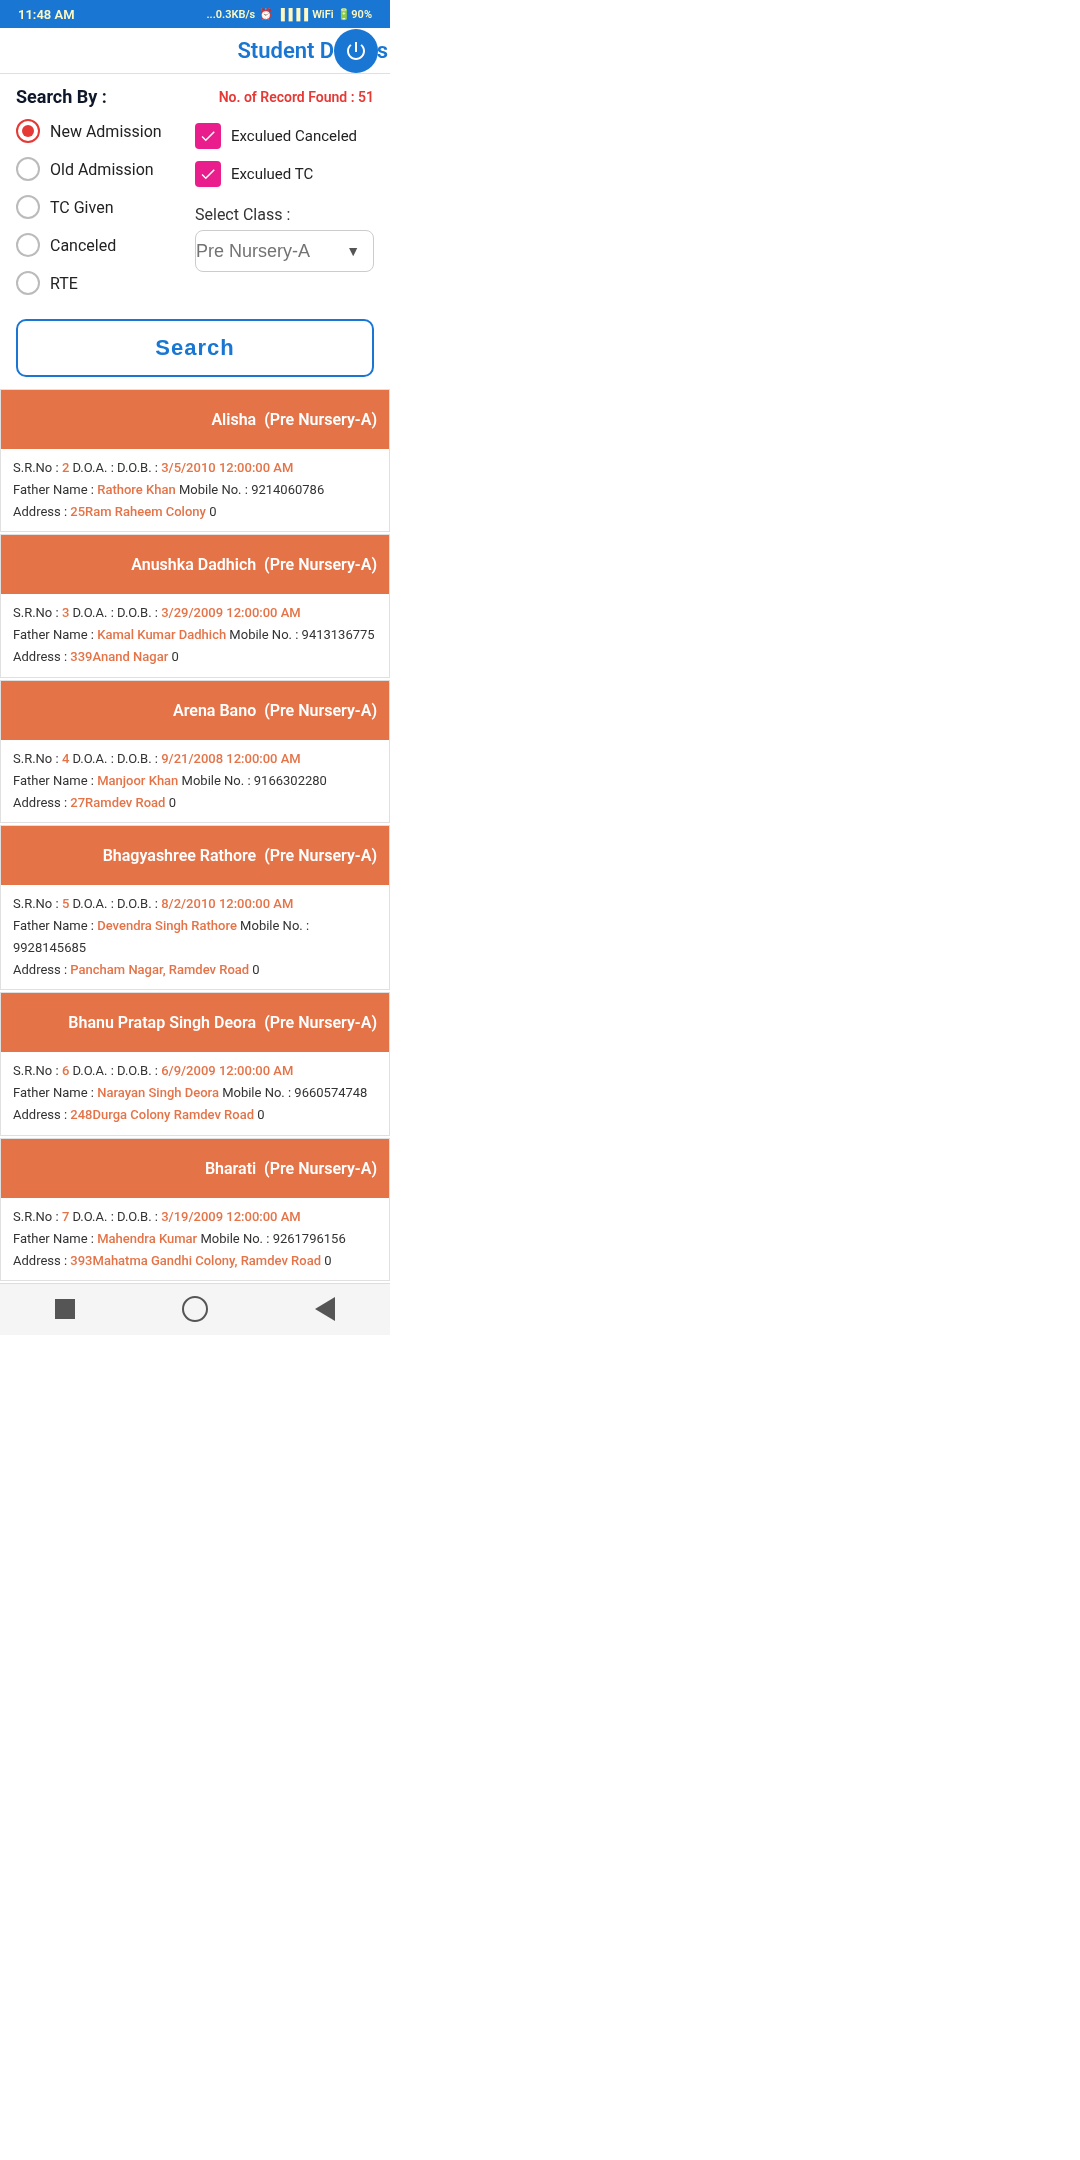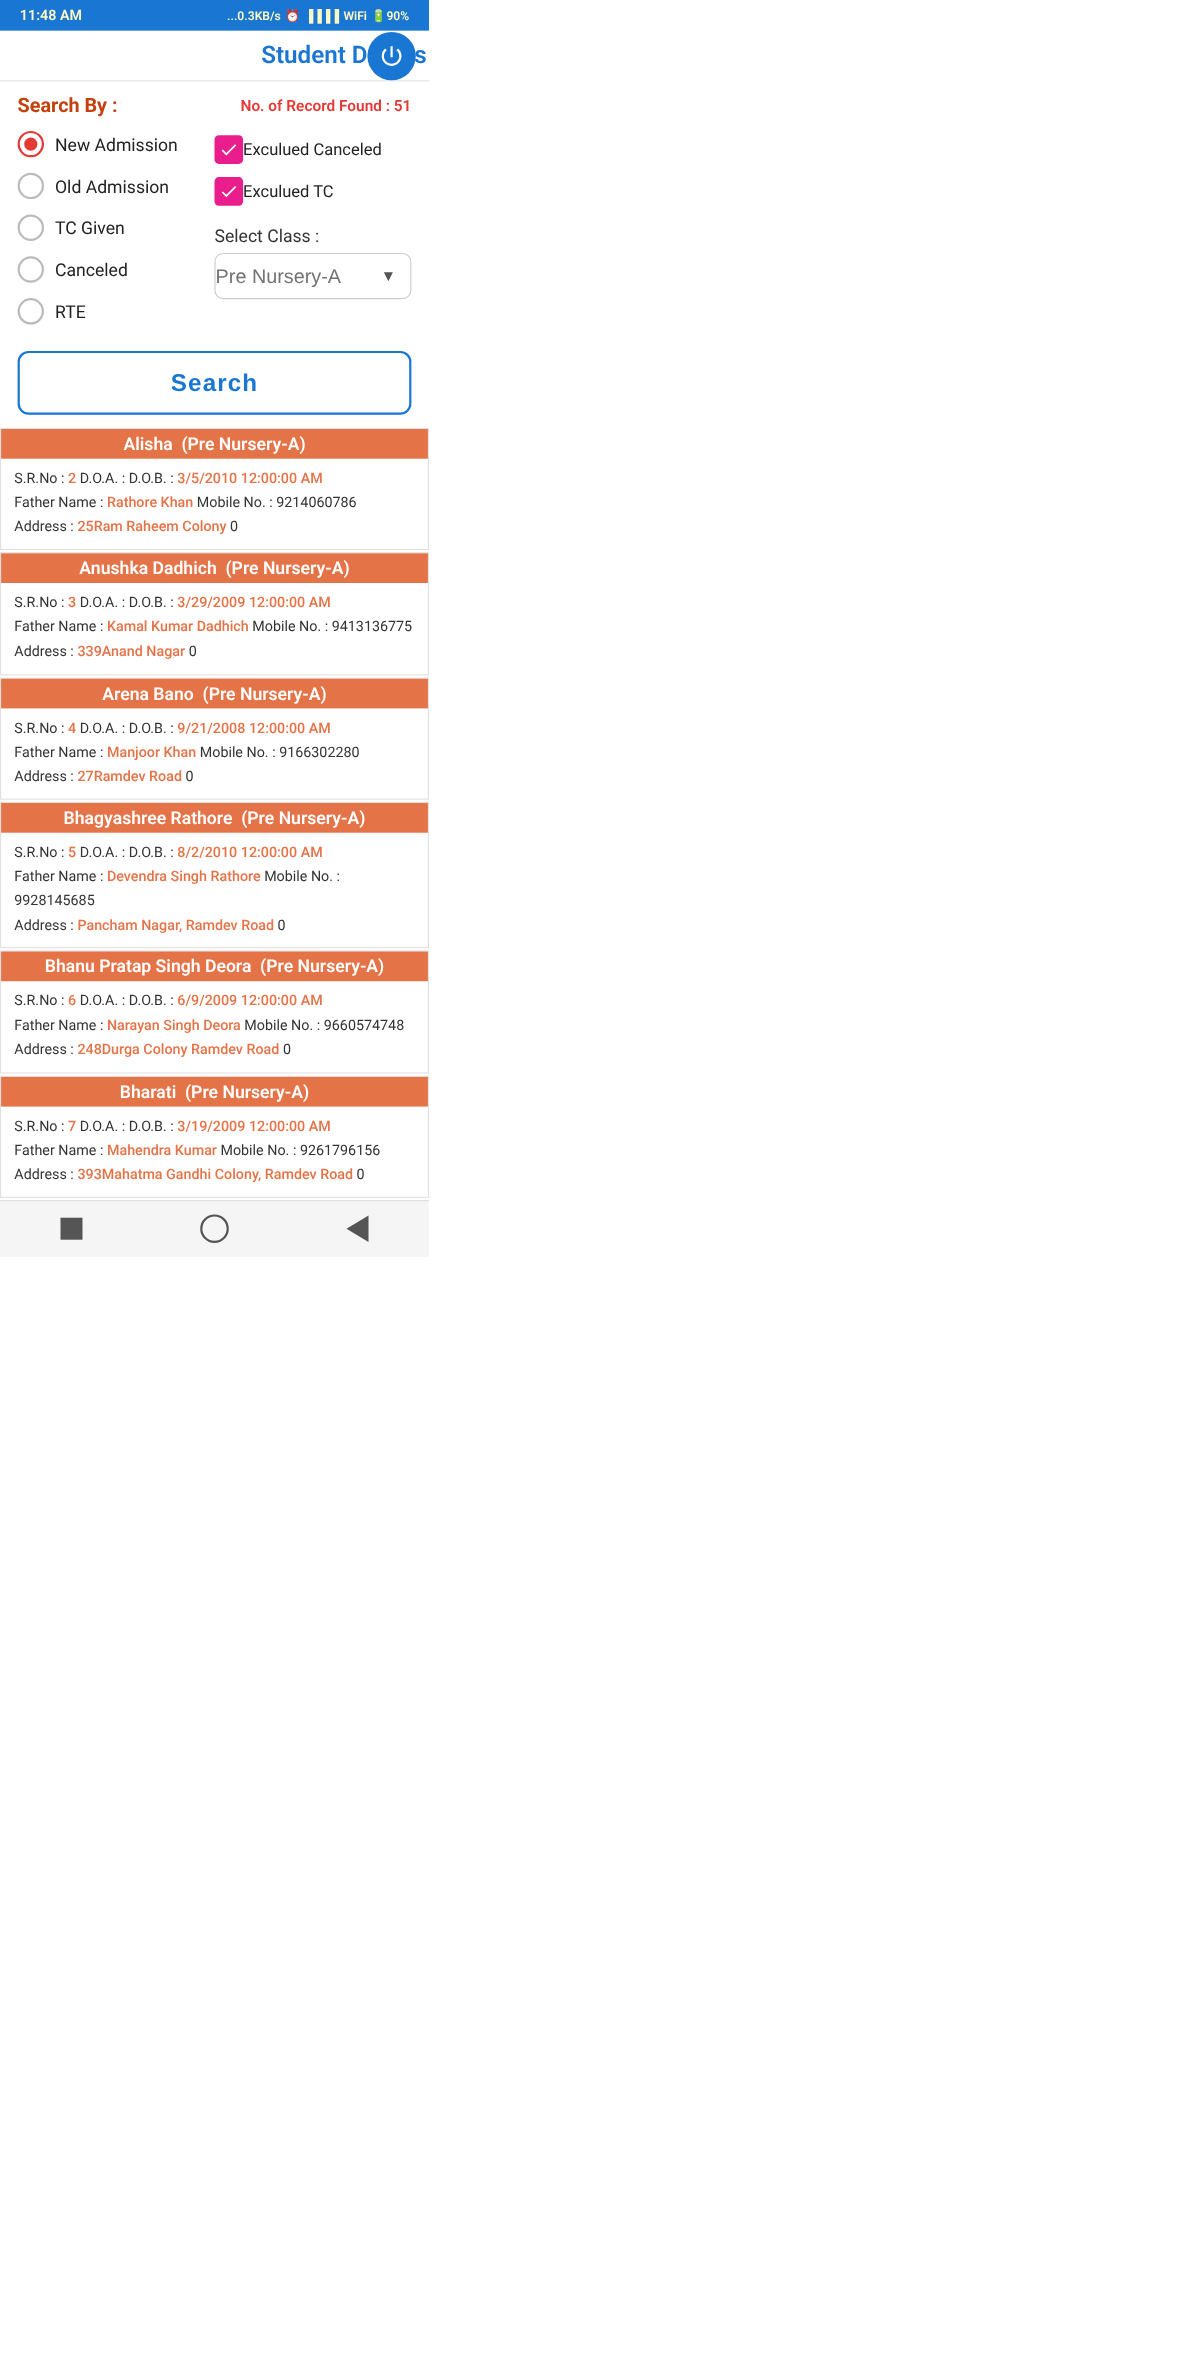--- a/index.html
+++ b/index.html
@@ -73,21 +73,21 @@
     }
     .search-header {
       display: flex;
       justify-content: space-between;
       align-items: center;
       margin-bottom: 12px;
     }
     .search-by-label {
       font-size: 18px;
       font-weight: 700;
-      color: #c2410c;
+      color: #0f172a;
     }
     .record-count {
       color: #e53935;
       font-size: 14px;
       font-weight: 600;
       padding-left: 30px;
     }
 
     
     .options-grid {
@@ -135,20 +135,21 @@
       background: #e53935;
     }
     .radio-label {
       font-size: 16px;
       color: #222;
     }
 
     .checkbox-item {
       display: flex;
       align-items: center;
+      gap: 10px;
       cursor: pointer;
     }
     .checkbox-box {
       width: 26px;
       height: 26px;
       border-radius: 4px;
       background: #e91e8c;
       display: flex;
       align-items: center;
       justify-content: center;
@@ -218,22 +219,22 @@
     
     .student-list {
       padding: 0;
     }
     .student-card {
       margin-bottom: 2px;
       border: 1px solid #e0e0e0;
     }
     .student-header {
       background: #e57348;
-      padding: 4px 12px;
-      text-align: center;
+      padding: 20px 12px;
+      text-align: right;
     }
     .student-name {
       color: #fff;
       font-size: 16px;
       font-weight: 600;
     }
     .student-details {
       padding: 8px 12px;
       line-height: 1.7;
     }

